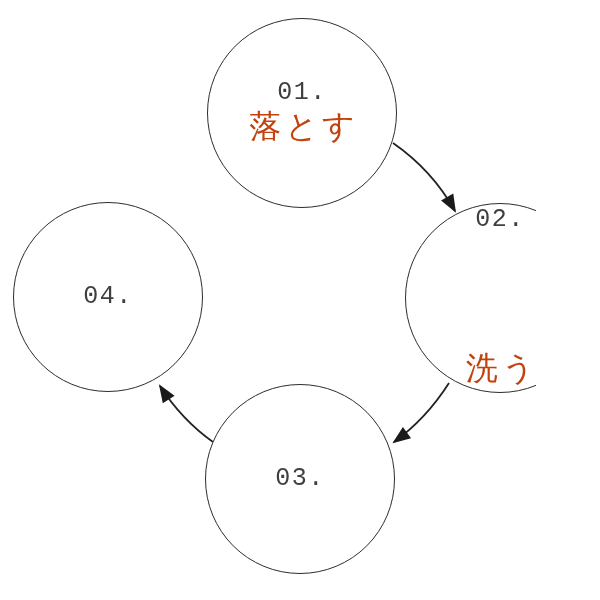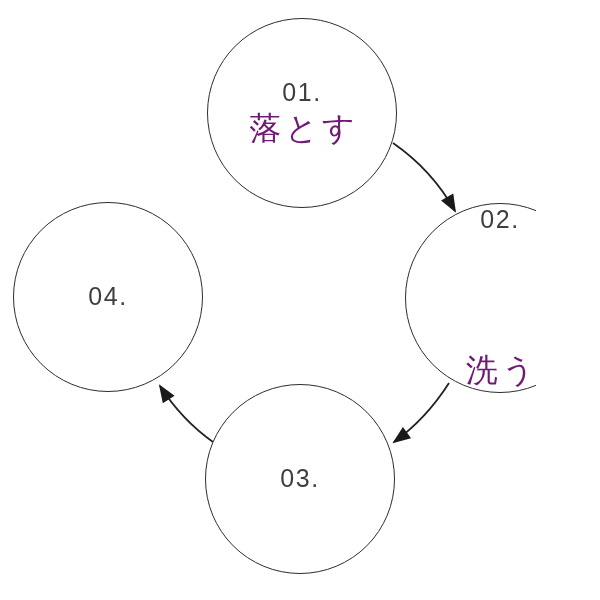--- a/index.html
+++ b/index.html
@@ -6,21 +6,21 @@
     margin: 0;
     padding: 0;
     background: #ffffff;
   }
   .canvas {
     position: relative;
     width: 536px;
     height: 600px;
     background: #ffffff;
     overflow: hidden;
-    font-family: Liberation Sans, sans-serif;
+    font-family: Liberation Mono, monospace;
   }
   .arrows {
     position: absolute;
     left: 0;
     top: 0;
     width: 600px;
     height: 600px;
   }
   .arrows path.arrow {
     fill: none;
@@ -45,21 +45,21 @@
   .circle .num {
     font-size: 25px;
     line-height: 1.25;
     color: #3f3f3f;
     letter-spacing: 1.5px;
     font-weight: 400;
   }
   .circle .label {
     font-size: 32px;
     line-height: 1.3;
-    color: #701a75;
+    color: #c2410c;
     letter-spacing: 4px;
     text-indent: 4px;
     font-weight: 400;
   }
   .c1 { left: 207px; top:  20px; }
   .c2 { left: 405px; top: 205px; justify-content: space-between; }
   .c3 { left: 205px; top: 386px; }
   .c4 { left:  13px; top: 204px; gap: 20px; }
 </style>
 </head>

